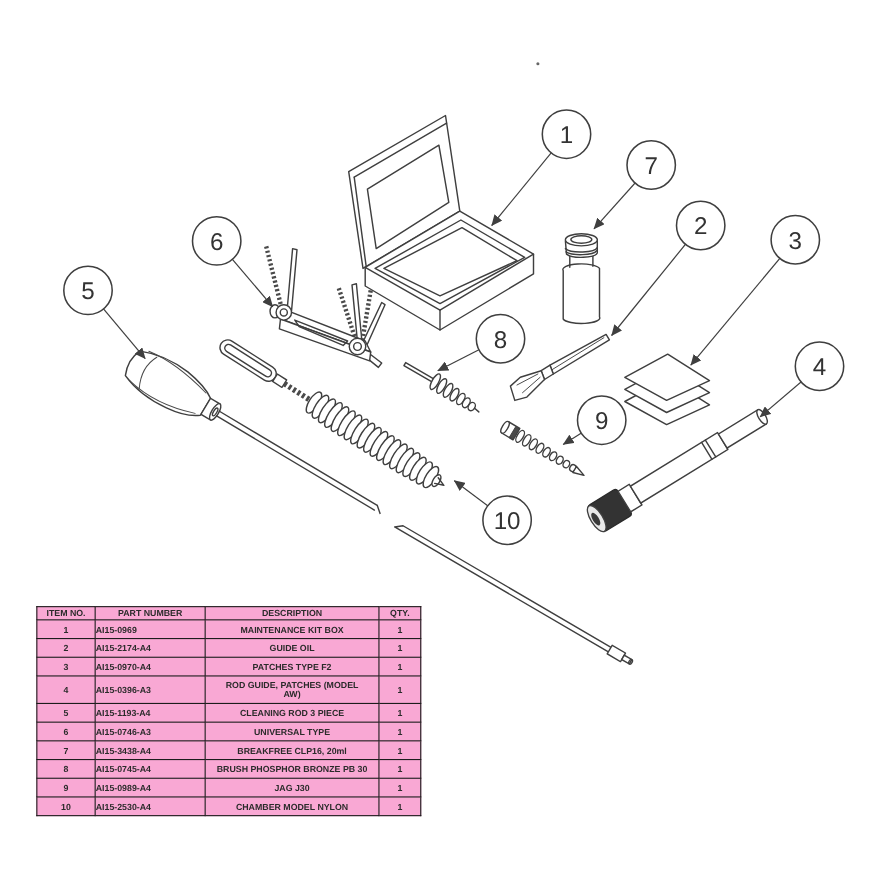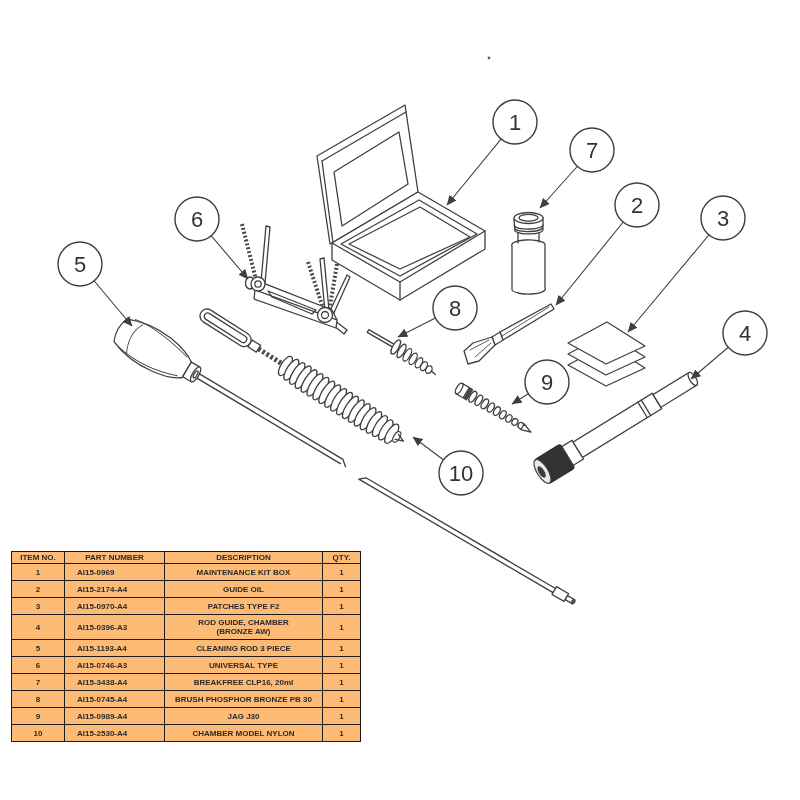--- a/index.html
+++ b/index.html
@@ -11,26 +11,26 @@
   .sf {stroke:#3f3f3f;fill:#ffffff;stroke-width:1.3;stroke-linejoin:round;stroke-linecap:round;}
   .thin{stroke:#4a4a4a;fill:none;stroke-width:0.9;stroke-linejoin:round;stroke-linecap:round;}
   .dark{stroke:#2b2b2b;fill:#333333;stroke-width:1.2;}
   .hatch{stroke:#4a4a4a;fill:none;stroke-width:4;stroke-dasharray:2,2;stroke-linecap:butt;}
   .wire{stroke:#4a4a4a;fill:none;stroke-width:5;stroke-dasharray:2.6,2.2;stroke-linecap:butt;}
   .leader{stroke:#3f3f3f;stroke-width:1.1;fill:none;}
   .balloon{fill:#ffffff;stroke:#3f3f3f;stroke-width:1.4;}
   .balloon-num{font-family:"Liberation Sans",sans-serif;font-size:22px;fill:#333333;
                text-anchor:middle;}
   
-  .bom{position:absolute;left:11px;top:551px;border-collapse:collapse;
+  .bom{position:absolute;left:33px;top:551px;border-collapse:collapse;
        font:bold 8px "Liberation Sans",sans-serif;color:#2b2b2b;text-align:center;
-       background:#fdba74;}
+       background:#f9a8d4;}
   .bom th,.bom td{border:1px solid #1c1c1c;padding:0 2px;height:16px;line-height:1.15;}
   .bom th{height:11px;}
-  .bom td.partcol{text-align:left;padding-left:12px;text-decoration:underline;}
+  .bom td.partcol{text-align:left;padding-left:0;text-decoration:underline;}
   .bom tr.tall td{height:24px;}
   .cellspan{display:inline-block;vertical-align:middle;}
   .narrow{max-width:122px;}
 </style>
 </head>
 <body>
 
 <div class="sheet">
 
   <svg id="diagram" width="800" height="800" viewBox="0 0 800 800">
@@ -244,21 +244,21 @@
         </tr>
         <tr>
           <td><span class="cellspan">3</span></td>
           <td class="partcol"><span class="cellspan">AI15-0970-A4</span></td>
           <td><span class="cellspan">PATCHES TYPE F2</span></td>
           <td><span class="cellspan">1</span></td>
         </tr>
         <tr class="tall">
           <td><span class="cellspan">4</span></td>
           <td class="partcol"><span class="cellspan">AI15-0396-A3</span></td>
-          <td><span class="cellspan narrow">ROD GUIDE, CHAMBER (BRONZE AW)</span></td>
+          <td><span class="cellspan narrow">ROD GUIDE, PATCHES (MODEL AW)</span></td>
           <td><span class="cellspan">1</span></td>
         </tr>
         <tr>
           <td><span class="cellspan">5</span></td>
           <td class="partcol"><span class="cellspan">AI15-1193-A4</span></td>
           <td><span class="cellspan">CLEANING ROD 3 PIECE</span></td>
           <td><span class="cellspan">1</span></td>
         </tr>
         <tr>
           <td><span class="cellspan">6</span></td>

